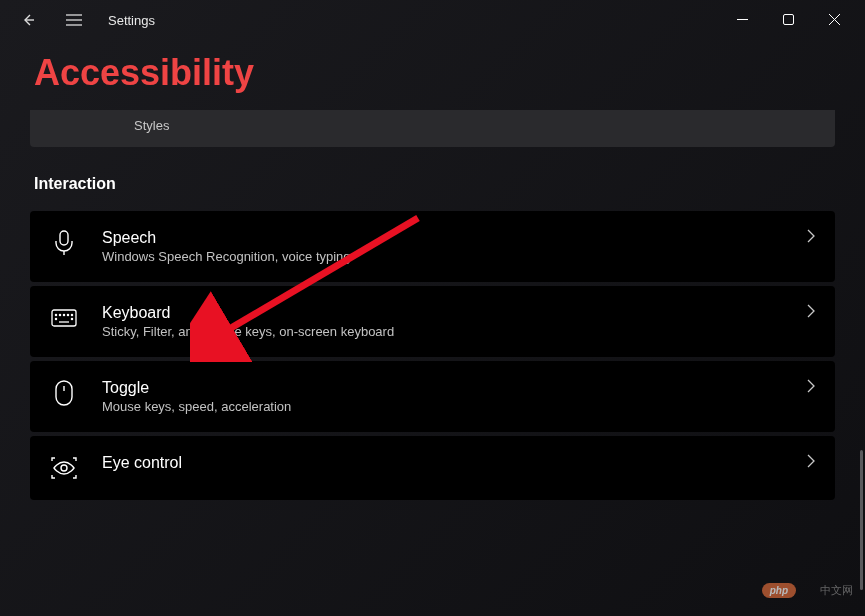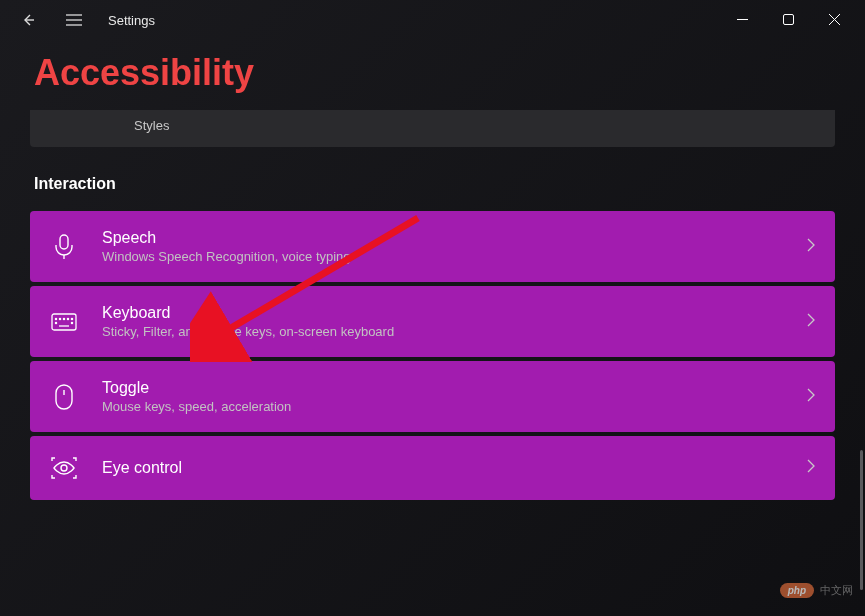--- a/index.html
+++ b/index.html
@@ -65,26 +65,26 @@
       color: #c8c8c8;
       font-size: 13px;
     }
     .section-header {
       font-size: 16px;
       font-weight: 600;
       margin-bottom: 18px;
       padding-left: 4px;
     }
     .settings-card {
-      background: #a21caf;
+      background: #000000;
       border-radius: 4px;
       padding: 18px 20px;
       margin-bottom: 4px;
       display: flex;
-      align-items: center;
+      align-items: flex-start;
       gap: 24px;
       cursor: pointer;
     }
     .card-icon {
       width: 28px;
       height: 28px;
       display: flex;
       align-items: center;
       justify-content: center;
       color: #ffffff;
@@ -122,21 +122,21 @@
       height: 140px;
       background: #5a5a5d;
       border-radius: 2px;
     }
     .watermark {
       position: absolute;
       right: 12px;
       bottom: 18px;
       display: flex;
       align-items: center;
-      gap: 6px;
+      gap: 24px;
       opacity: 0.7;
     }
     .wm-badge {
       background: #d96a3a;
       color: #fff;
       font-size: 10px;
       font-weight: bold;
       padding: 2px 8px;
       border-radius: 10px;
       font-style: italic;

